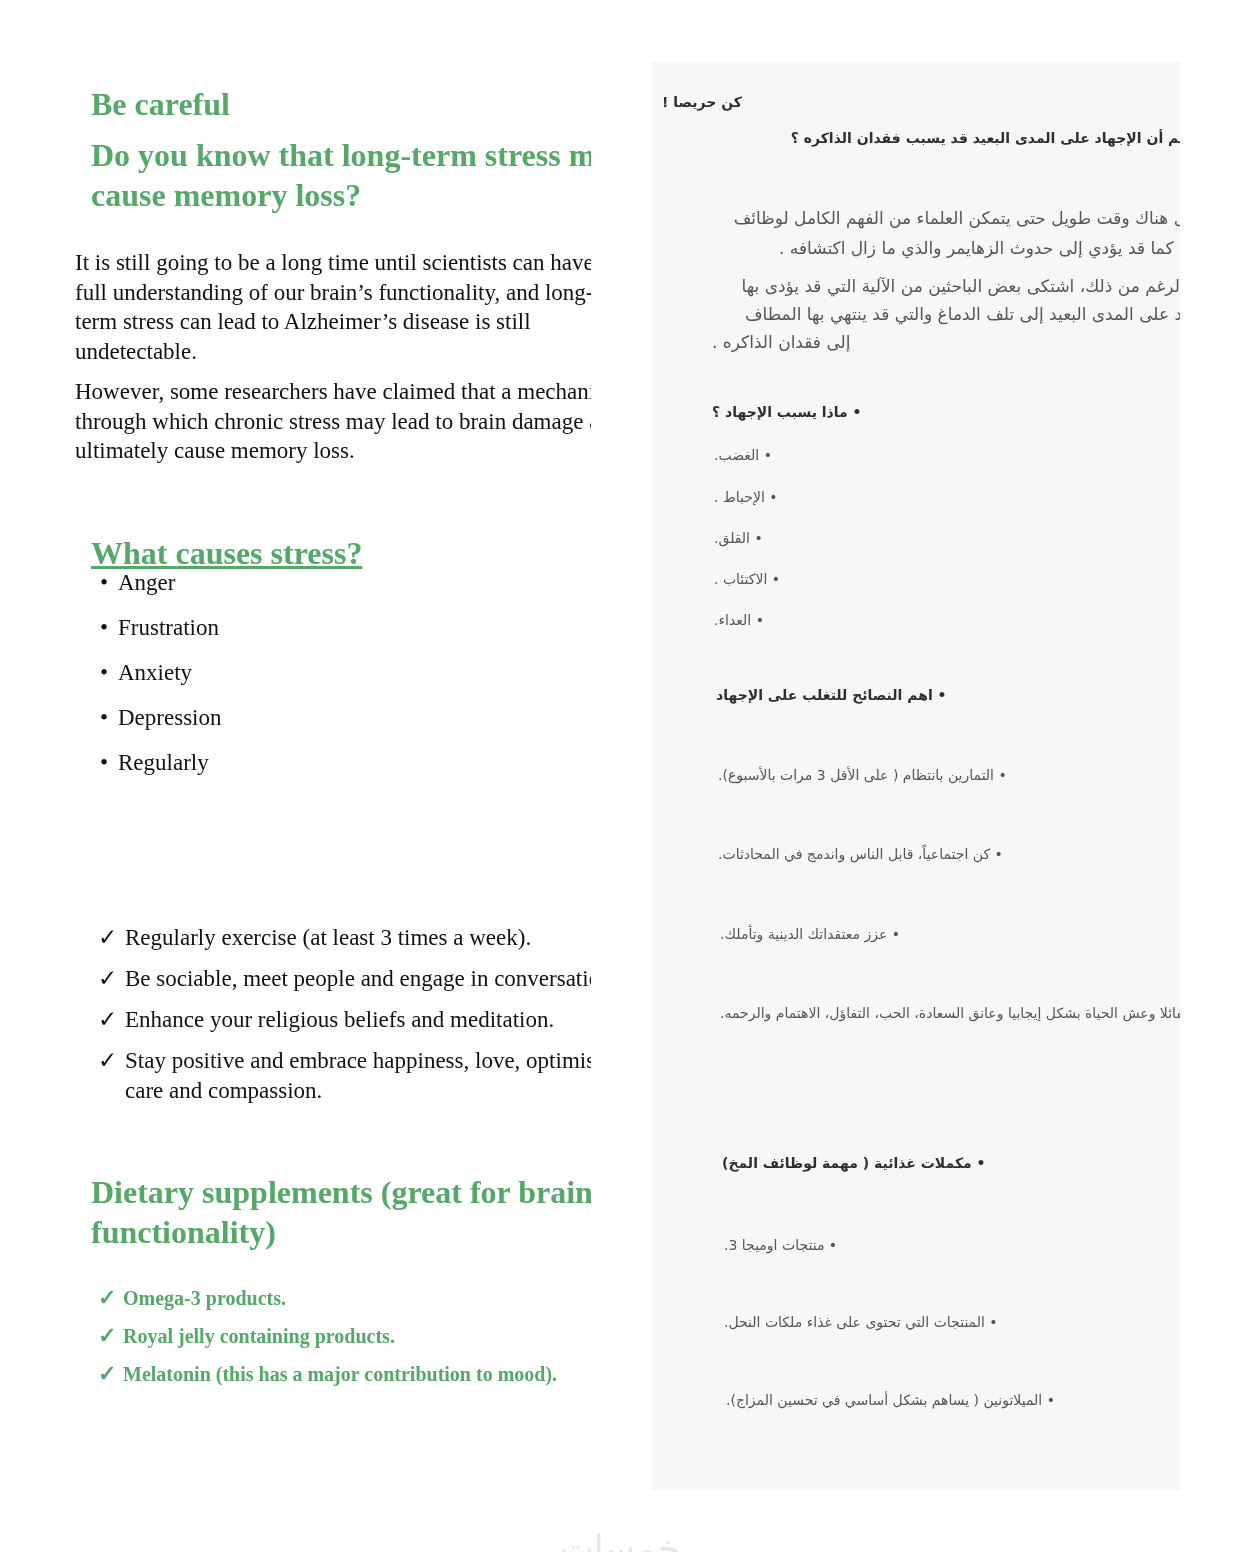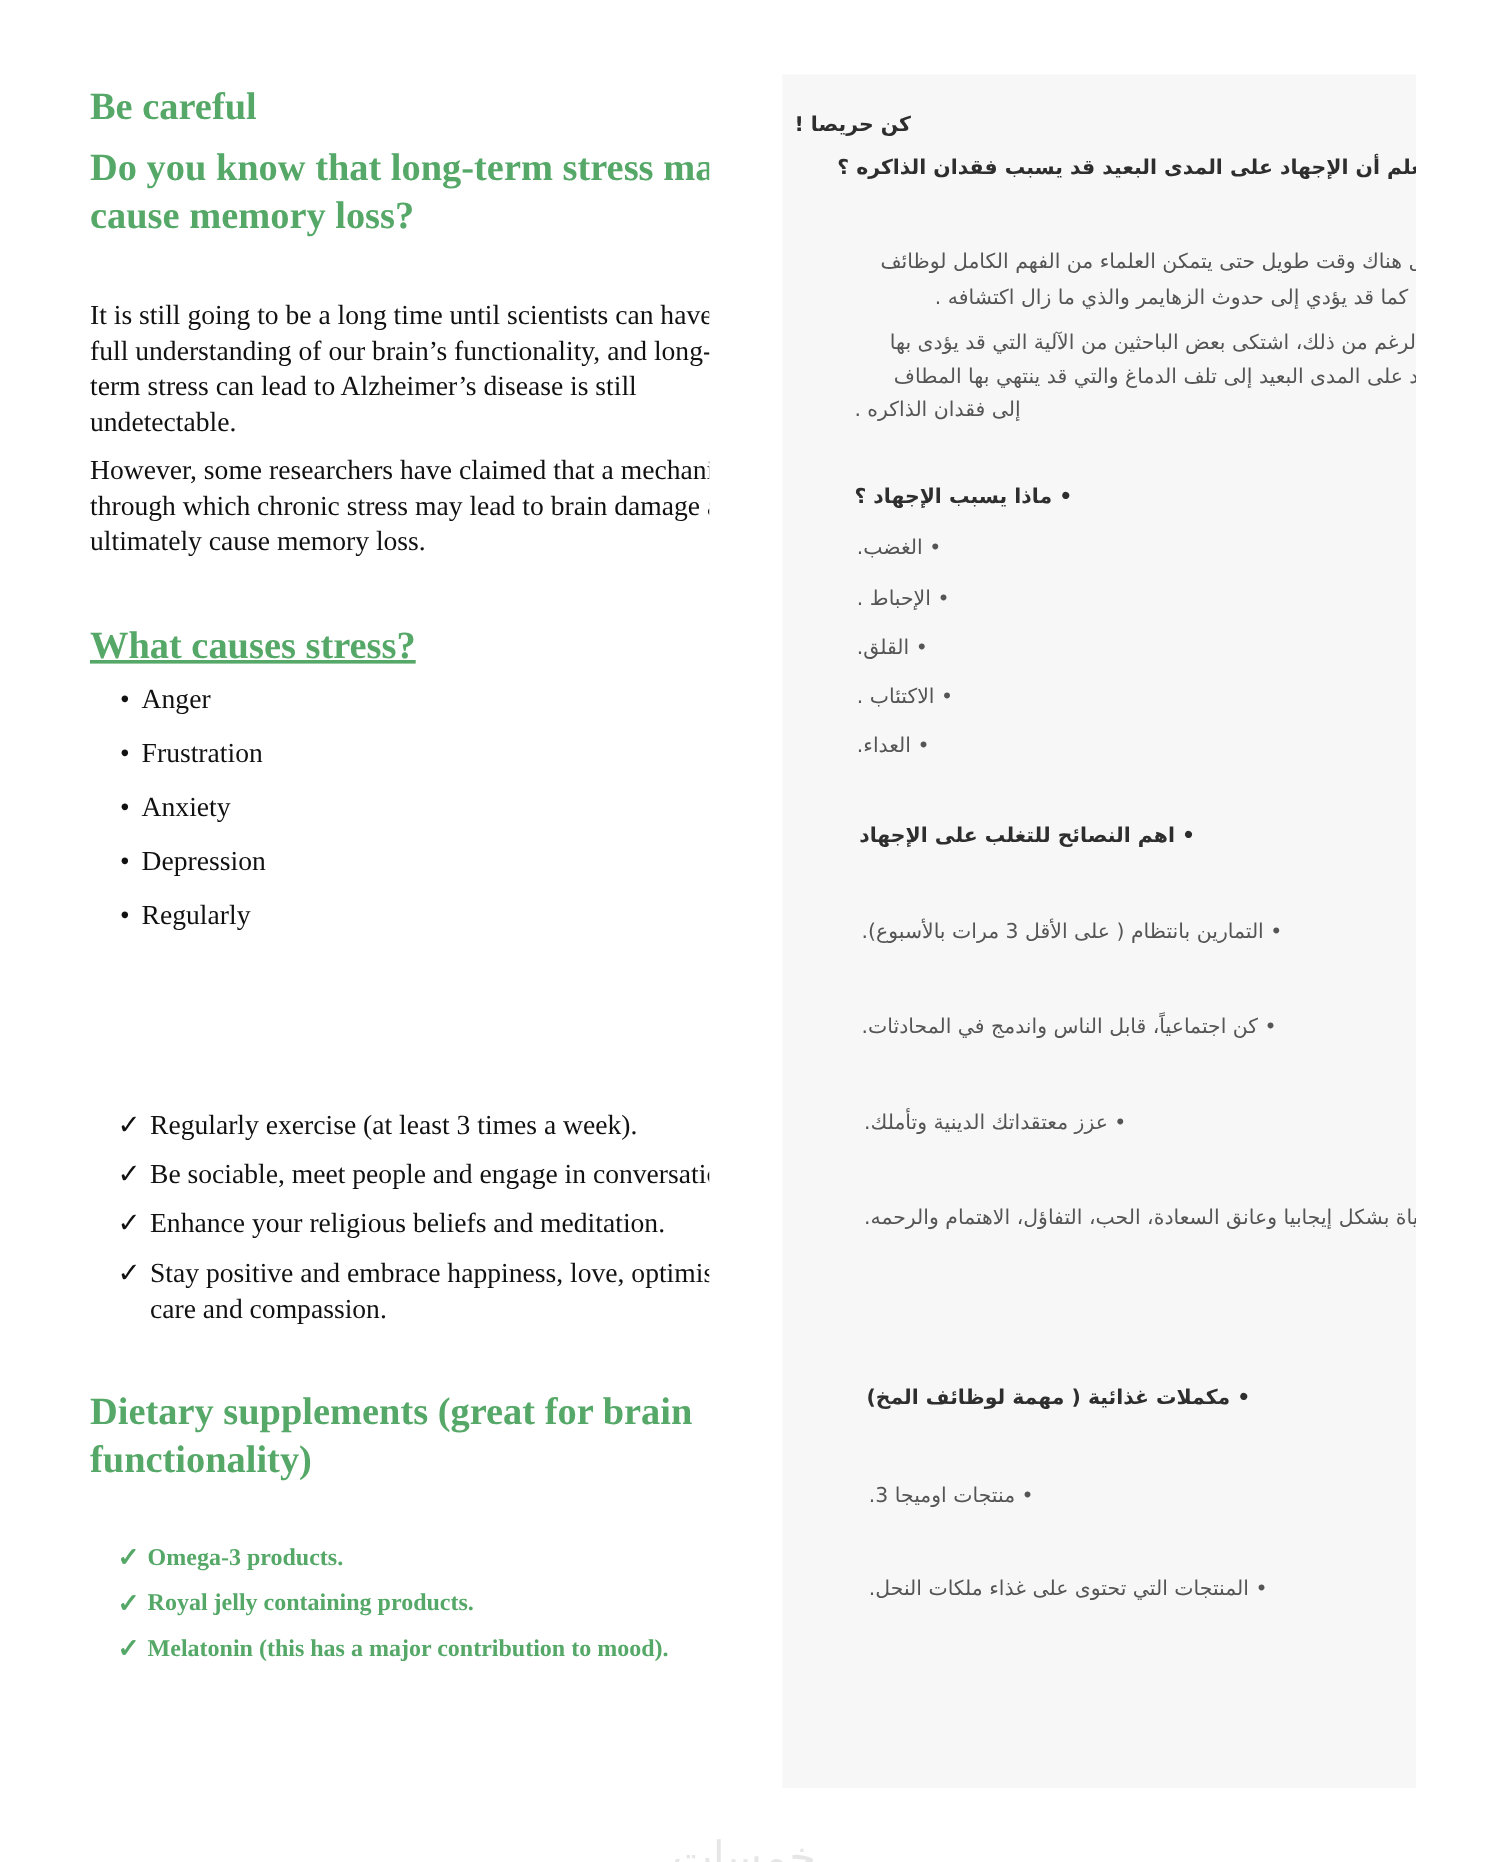--- a/index.html
+++ b/index.html
@@ -8,21 +8,21 @@
     background: #ffffff;
     font-family: "Liberation Serif", serif;
   }
   
   .en-col {
     position: absolute; left: 75px; top: 0; width: 516px; height: 1552px;
     overflow: hidden; white-space: nowrap;
   }
   .en-col .blk { position: absolute; left: 0; }
   .h-green {
-    color: #55a867; font-weight: bold; font-size: 32px; line-height: 40px; margin: 0;
+    color: #55a867; font-weight: bold; font-size: 32px; line-height: 40px; margin: 16px;
   }
   .h-green.wrap { white-space: normal; width: 560px; }
   .para {
     color: #111; font-size: 23px; line-height: 29.5px; margin: 0; white-space: normal; width: 560px;
   }
   .bullet-list { list-style: none; margin: 0; padding: 0; }
   .bullet-list li { font-size: 23px; color: #111; height: 45px; line-height: 30px; padding-left: 25px; position: relative; }
   .bullet-list li .dot { position: absolute; left: 25px; top: 0; }
   .bullet-list li .txt { margin-left: 18px; }
   .check-list { list-style: none; margin: 0; padding: 0; }
@@ -32,21 +32,21 @@
   .green-check-list li { font-size: 20px; font-weight: bold; color: #55a867; height: 38px; line-height: 26px; padding-left: 48px; position: relative; }
   .green-check-list li .ck { position: absolute; left: 23px; top: 0; font-size: 22px; }
 
   
   .ar-panel {
     position: absolute; left: 652px; top: 62px; width: 528px; height: 1428px;
     background: #f7f7f7; overflow: hidden;
   }
   .ar {
     position: absolute; direction: rtl; text-align: right; white-space: nowrap;
-    font-family: "DejaVu Sans", sans-serif; color: #3c3c3c; font-size: 17px;
+    font-family: "DejaVu Sans", sans-serif; color: #3c3c3c; font-size: 14px;
   }
   .ar.bold { font-weight: bold; color: #2e2e2e; }
   .ar.grey { color: #555555; }
 
   .watermark {
     position: absolute; left: 545px; top: 1480px; width: 150px; height: 50px;
     font-family: "DejaVu Sans", sans-serif; font-size: 36px; color: #e6e6e6;
     text-align: center; direction: rtl; letter-spacing: 1px; margin-top: 48px;
   }
 </style>
@@ -108,15 +108,16 @@
 
   <div class="ar bold" style="left:64px; top:625px;">• اهم النصائح للتغلب على الإجهاد</div>
   <div class="ar grey" style="left:66px; top:705px;">• التمارين بانتظام ( على الأقل 3 مرات بالأسبوع).</div>
   <div class="ar grey" style="left:66px; top:784px;text-align:right;">• كن اجتماعياً، قابل الناس واندمج في المحادثات.</div>
   <div class="ar grey" style="left:68px; top:864px;">• عزز معتقداتك الدينية وتأملك.</div>
   <div class="ar grey" style="left:68px; top:943px;">• كن متفائلا وعش الحياة بشكل إيجابيا وعانق السعادة، الحب، التفاؤل، الاهتمام والرحمه.</div>
 
   <div class="ar bold" style="left:70px; top:1093px;">• مكملات غذائية ( مهمة لوظائف المخ)</div>
   <div class="ar grey" style="left:72px; top:1175px;">• منتجات اوميجا 3.</div>
   <div class="ar grey" style="left:72px; top:1252px;">• المنتجات التي تحتوى على غذاء ملكات النحل.</div>
+  <div class="ar grey" style="left:74px; top:1330px;">• الميلاتونين ( يساهم بشكل أساسي في تحسين المزاج).</div>
 </div>
 
 <div class="watermark">خمسات</div>
 
 </body></html>

